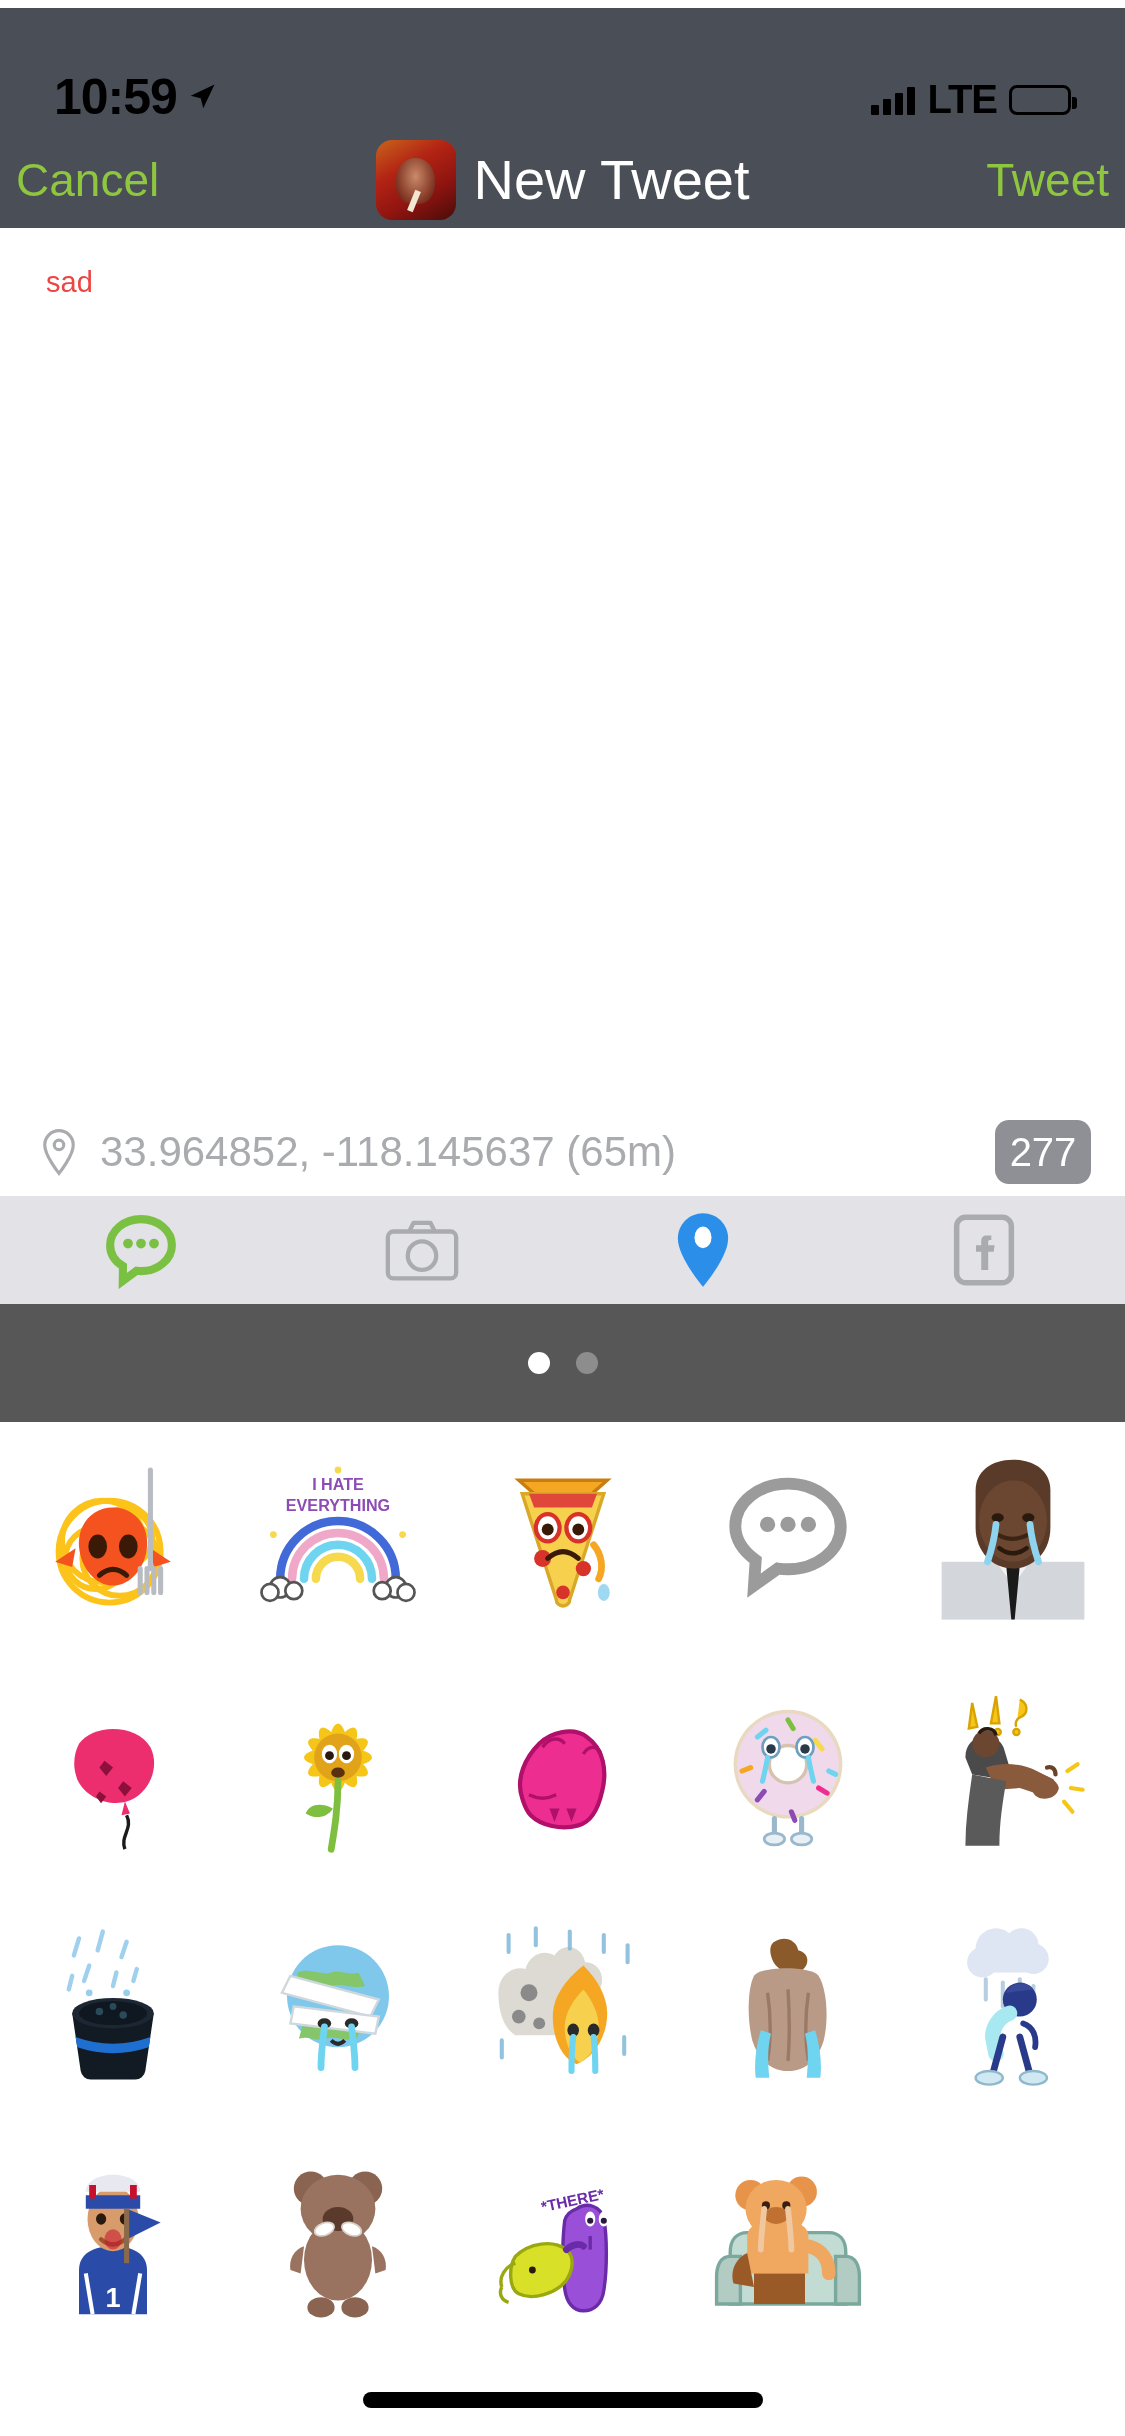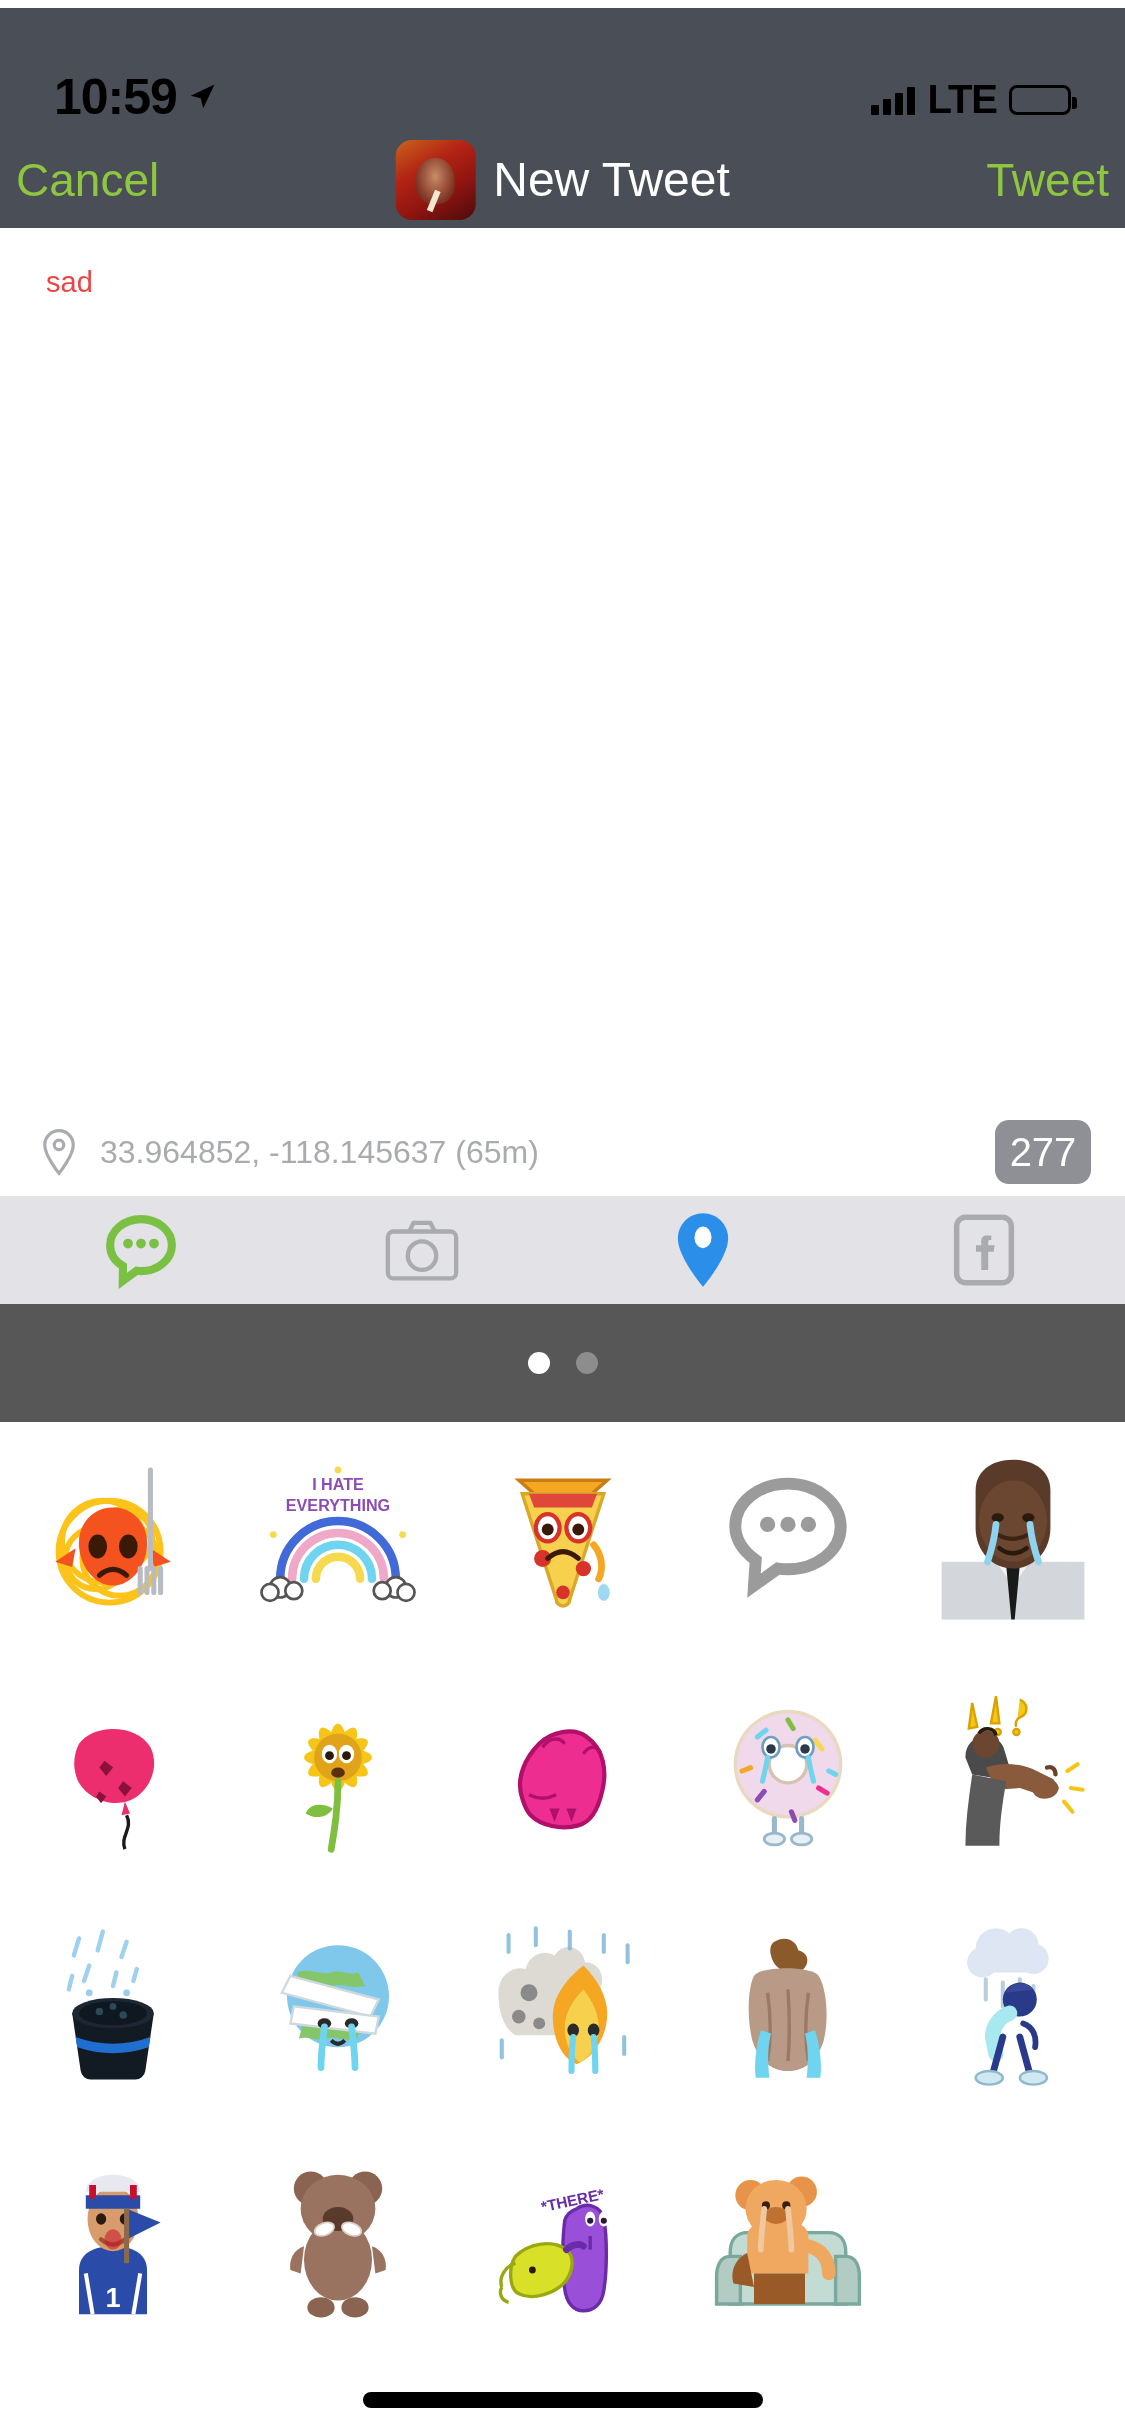--- a/index.html
+++ b/index.html
@@ -48,38 +48,38 @@
     position:relative;
   }
   .nav-avatar .face {
     position:absolute; left:26%; top:22%; width:48%; height:58%;
     background:radial-gradient(ellipse at 50% 40%, #c98a6a 0%, #8b402c 60%, #55180f 100%);
     border-radius:48% 48% 42% 42%;
   }
   .nav-avatar .smoke {
     position:absolute; left:44%; top:62%; width:6px; height:22px; background:#f4e7d2; transform:rotate(22deg);
   }
-  .nav-title { font-size:48px; color:#ffffff; line-height:1; white-space:nowrap; }
+  .nav-title { font-size:56px; color:#ffffff; line-height:1; white-space:nowrap; }
 
   
   .compose {
     position:absolute; top:228px; left:0; width:1125px; height:930px;
     background:#ffffff; padding:36px 46px;
   }
   .compose-text { font-size:29px; color:#ef4444; line-height:1.25; }
 
   
   .locrow {
     position:absolute; top:1108px; left:0; width:1125px; height:88px;
     background:#ffffff; display:flex; align-items:center;
     padding:0 34px 0 40px; justify-content:space-between;
   }
   .loc-left { display:flex; align-items:center; gap:22px; }
   .loc-pin { width:38px; height:48px; flex:none; }
-  .loc-text { font-size:32px; color:#a9abaf; line-height:1; white-space:nowrap; }
+  .loc-text { font-size:42px; color:#a9abaf; line-height:1; white-space:nowrap; }
   .char-badge {
     min-width:96px; height:64px; border-radius:14px; background:#8e9095;
     color:#ffffff; font-size:40px; display:flex; align-items:center; justify-content:center;
     padding:12px 14px;
   }
 
   
   .toolbar {
     position:absolute; top:1196px; left:0; width:1125px; height:108px;
     background:#e2e2e7; display:flex; align-items:center;

